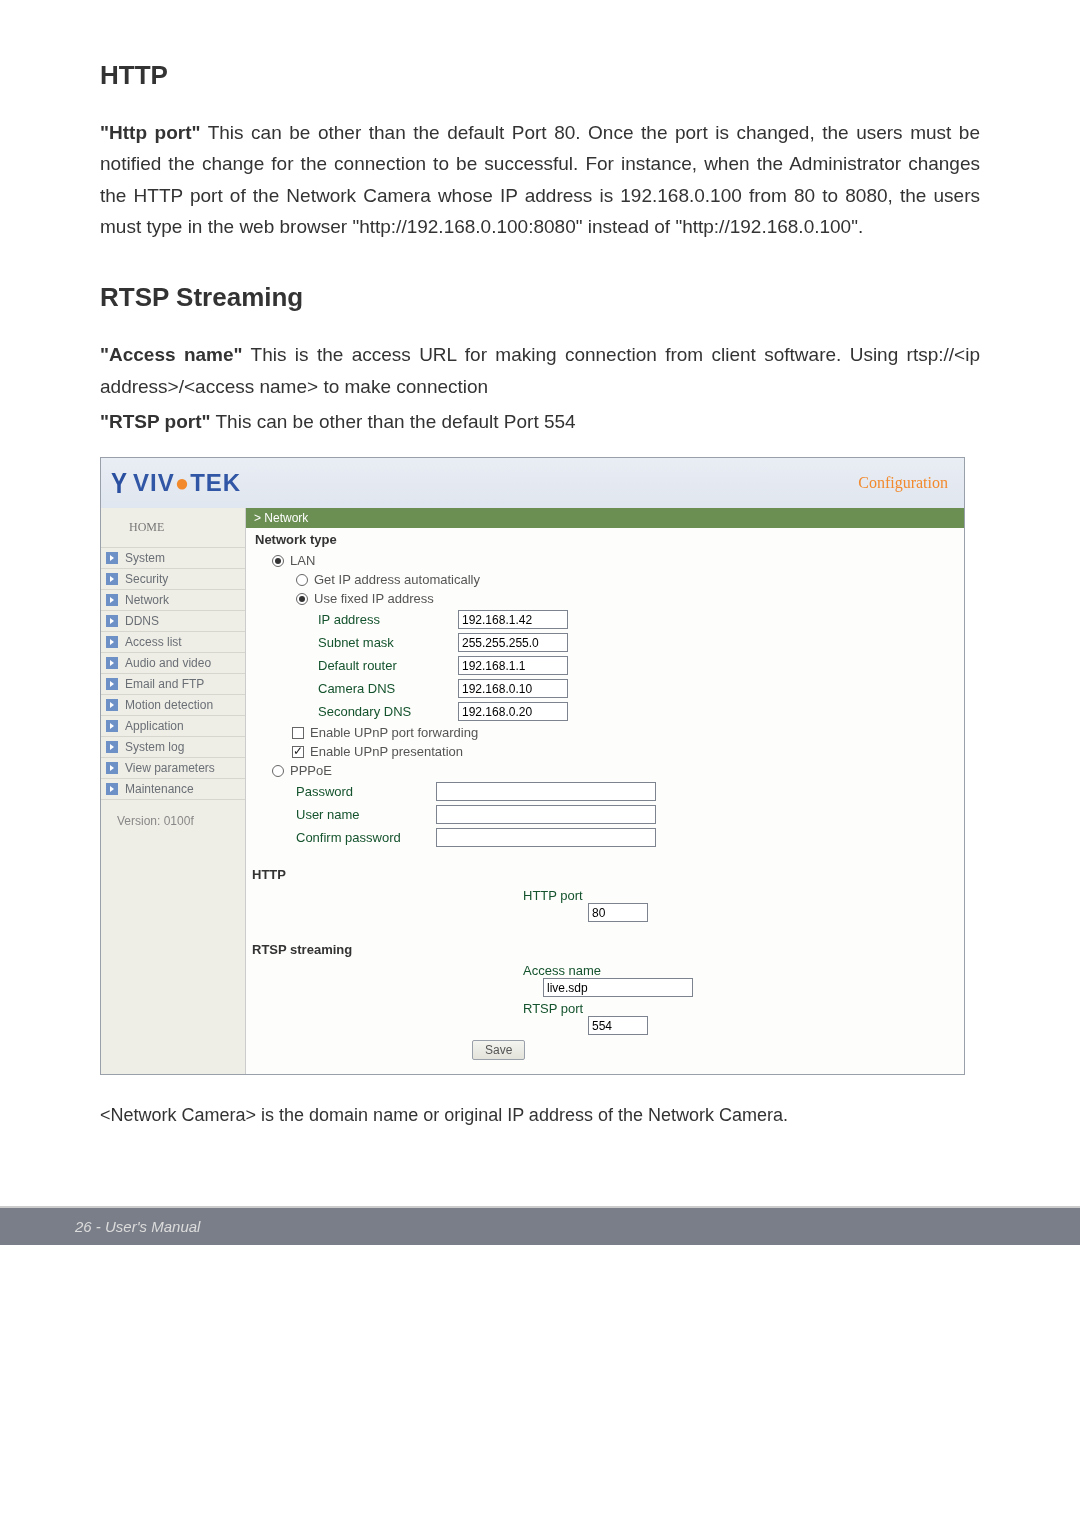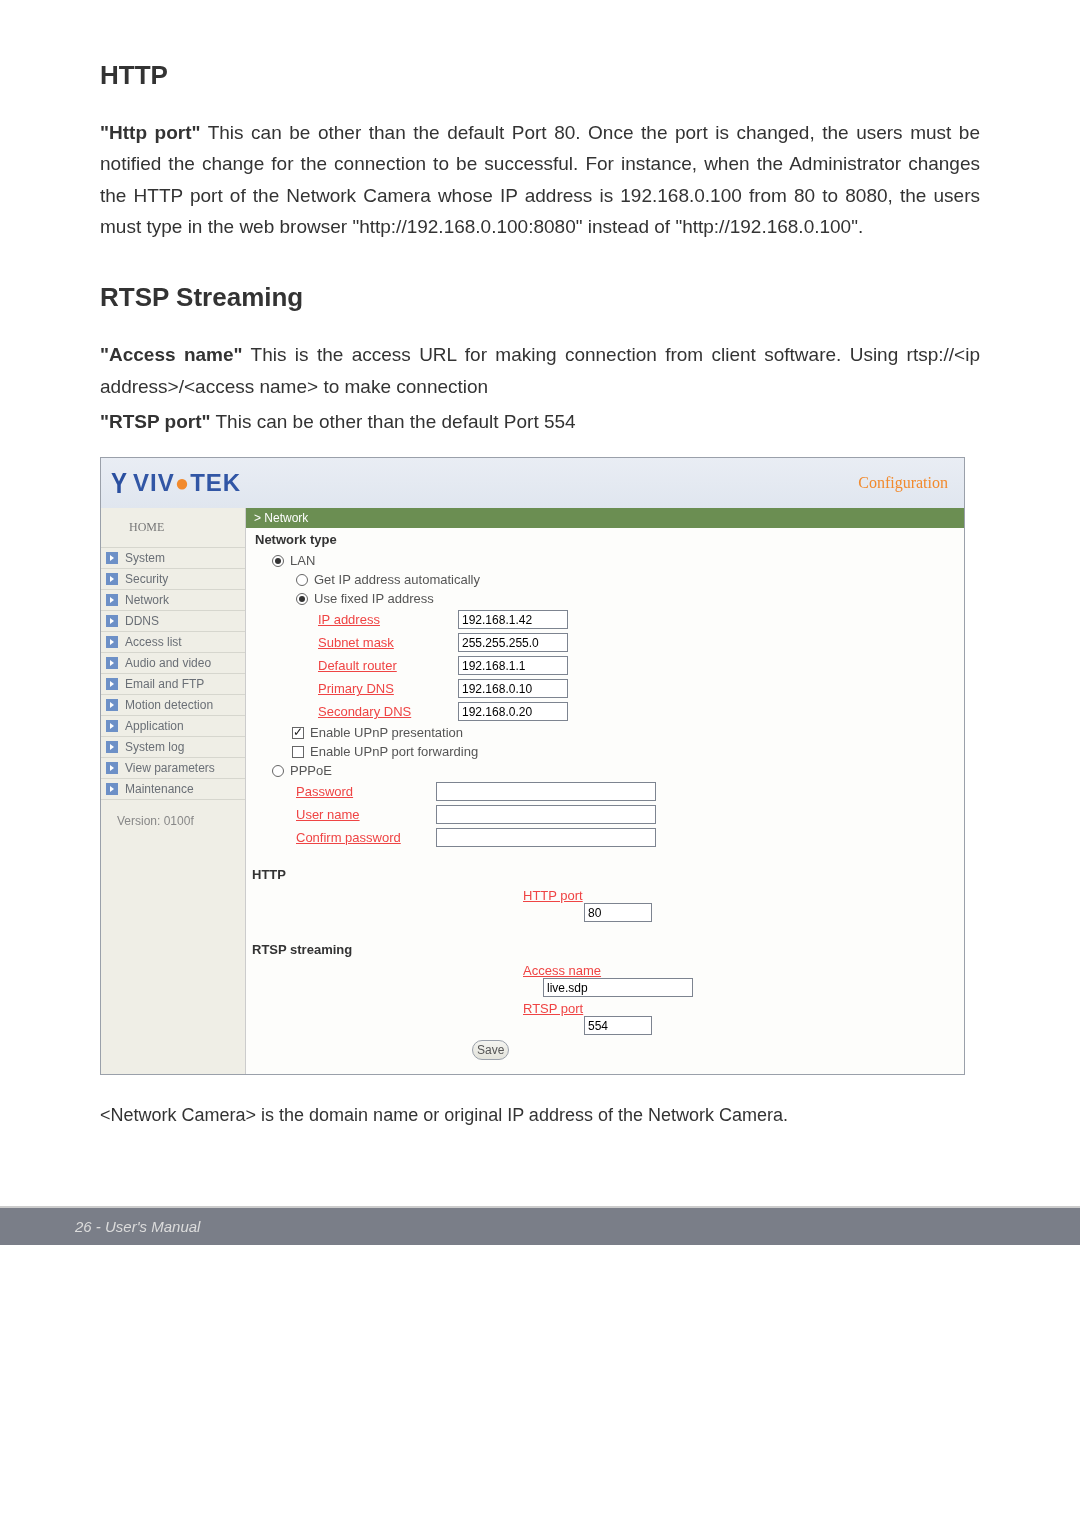--- a/index.html
+++ b/index.html
@@ -36,33 +36,33 @@
   .crumb { background: #6b8e52; color: #fff; font-size: 12px; padding: 3px 8px; }
   .section-title { font-weight: bold; color: #333; font-size: 13px; padding: 4px 9px; }
   .form { padding: 0 6px 14px 6px; }
 
   .radio-row { display: flex; align-items: center; gap: 6px; padding: 2px 0 2px 20px; }
   .radio-row.sub { padding-left: 44px; text-align: right; }
   .cb-row { display: flex; align-items: center; gap: 6px; padding: 2px 0 2px 40px; }
   .field-row { display: flex; align-items: center; padding: 2px 0 2px 66px; }
   .field-row.l2 { padding-left: 44px; }
   .field-row.l1 { padding-left: 26px; flex-direction: column; }
-  .field-lbl { width: 140px; color: #ef4444; text-decoration: underline; }
+  .field-lbl { width: 140px; color: #14532d; }
   .inp { border: 1px solid #7d8490; height: 19px; font-size: 12px; padding: 0 3px; background: #fff; }
   .inp.w1 { width: 110px; }
   .inp.w2 { width: 220px; }
   .inp.w3 { width: 150px; }
-  .inp.w4 { width: 68px; }
+  .inp.w4 { width: 60px; }
 
   .radio-dot, .cb-box { width: 12px; height: 12px; border: 1px solid #666; display: inline-block; position: relative; background: #fff; }
   .radio-dot { border-radius: 50%; }
   .radio-dot.checked::after { content: ""; position: absolute; inset: 2px; background: #333; border-radius: 50%; }
   .cb-box.checked::after { content: "✓"; position: absolute; left: 0; top: -3px; font-size: 12px; color: #222; }
 
-  .save-btn { display: inline-block; padding: 2px 4px; background: linear-gradient(#f4f4f0,#e3e3db); border: 1px solid #9aa0aa; color: #555; border-radius: 10px; font-size: 12px; margin-left: 220px; margin-top: 3px; }
+  .save-btn { display: inline-block; padding: 2px 12px; background: linear-gradient(#f4f4f0,#e3e3db); border: 1px solid #9aa0aa; color: #555; border-radius: 2px; font-size: 12px; margin-left: 220px; margin-top: 3px; }
 
   .url-line { font-family: Verdana, Arial, sans-serif; font-size: 18px; color: #333; margin-top: 20px; }
   .url-ital { font-style: italic; }
 
   .footer { position: relative; background: #7a7e88; color: #dcdcdc; font-style: italic; font-size: 15px; padding: 10px 0 10px 75px; margin-top: 60px; border-top: 2px solid #ccc; }
 </style>
 </head>
 <body>
 
 <div class="page">
@@ -226,35 +226,35 @@
             </div>
             <div class="field-row">
               <span class="field-lbl">Subnet mask</span>
               <input class="inp w1" value="255.255.255.0" style="">
             </div>
             <div class="field-row">
               <span class="field-lbl">Default router</span>
               <input class="inp w1" value="192.168.1.1" style="">
             </div>
             <div class="field-row">
-              <span class="field-lbl">Primary DNS</span>
+              <span class="field-lbl">Camera DNS</span>
               <input class="inp w1" value="192.168.0.10" style="">
             </div>
             <div class="field-row">
               <span class="field-lbl">Secondary DNS</span>
               <input class="inp w1" value="192.168.0.20" style="">
             </div>
 
+            <div class="cb-row">
+              <span class="cb-box"></span>
+              <span>Enable UPnP port forwarding</span>
+            </div>
             <div class="cb-row">
               <span class="cb-box checked"></span>
               <span>Enable UPnP presentation</span>
-            </div>
-            <div class="cb-row">
-              <span class="cb-box"></span>
-              <span>Enable UPnP port forwarding</span>
             </div>
 
             <div class="radio-row">
               <span class="radio-dot"></span>
               <span>PPPoE</span>
             </div>
             <div class="field-row l2">
               <span class="field-lbl">Password</span>
               <input class="inp w2" type="password" style="">
             </div>

